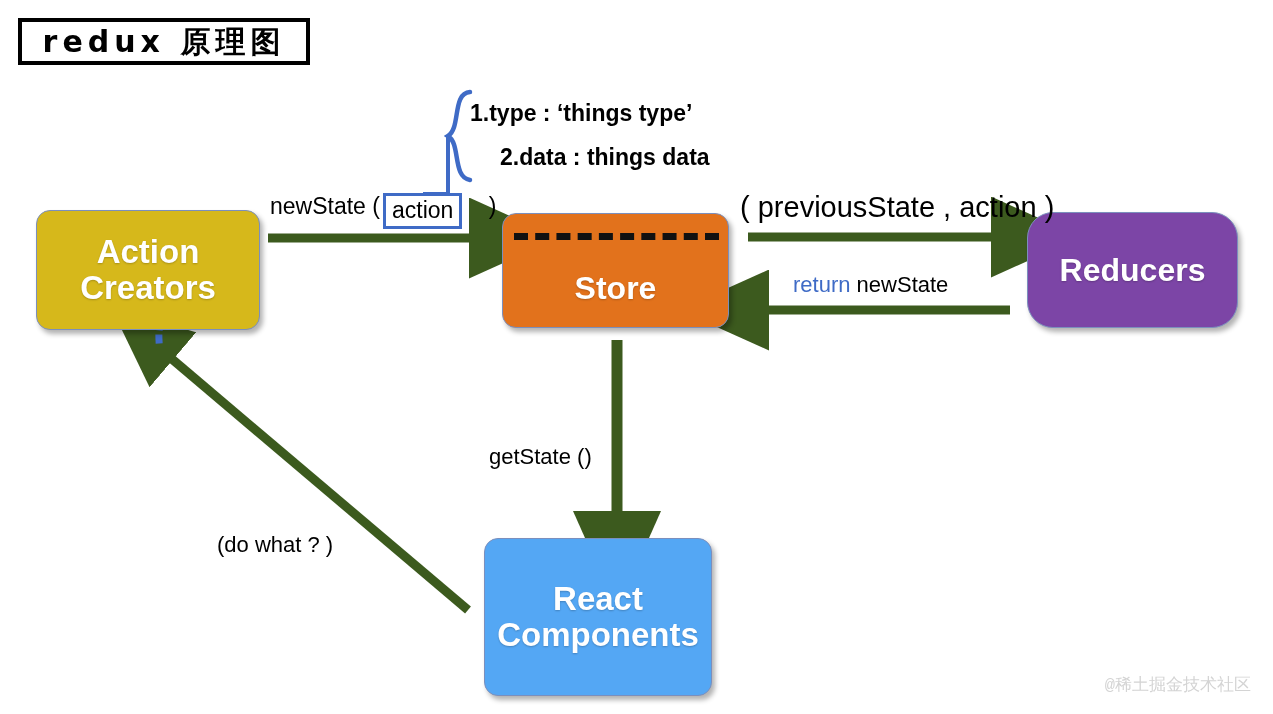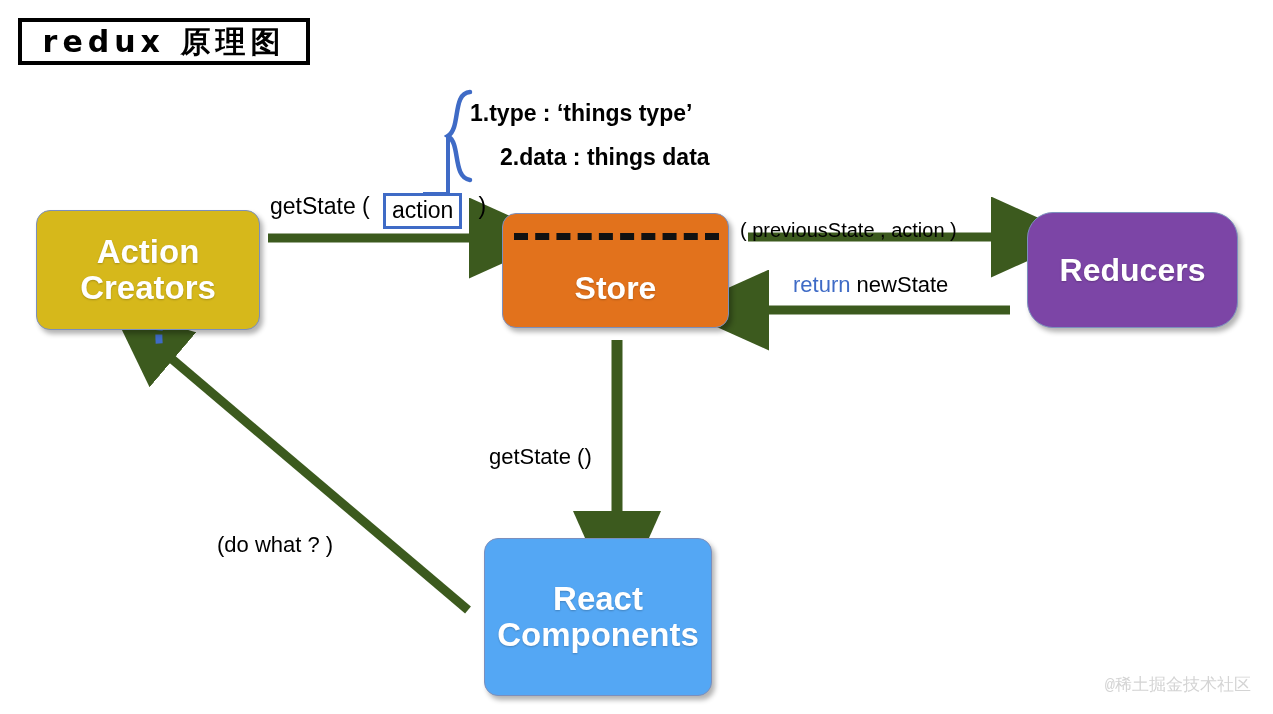--- a/index.html
+++ b/index.html
@@ -93,21 +93,21 @@
 
   
   .label {
     position: absolute;
     color: #000000;
     white-space: nowrap;
     font-size: 22px;
     line-height: 1.2;
   }
   #label-dispatch { left: 270px; top: 193px; font-size: 23px; }
-  #label-prev-state { left: 740px; top: 190px; font-size: 20px; margin-top: 28px; }
+  #label-prev-state { left: 740px; top: 190px; font-size: 29px; }
   #label-return { left: 793px; top: 272px; font-size: 22px; font-weight: normal; }
   #label-return .kw { color: #3f6bc6; }
   #label-getstate { left: 489px; top: 444px; font-size: 22px; text-align: center; }
   #label-dowhat { left: 217px; top: 532px; font-size: 22px; }
 
   #label-brace-1 { left: 470px; top: 100px; font-size: 23px; font-weight: bold; }
   #label-brace-2 { left: 480px; top: 144px; font-size: 23px; font-weight: bold; margin-left: 20px; }
 
   
   #action-token {
@@ -203,21 +203,21 @@
   </div>
 
   <div class="node" id="node-react-components">
     <div>
       <span>React</span><br>
       <span>Components</span>
     </div>
   </div>
 
   <div class="label" id="label-dispatch">
-    <span>getState (</span>
+    <span>newState (</span>
     <span style="display:inline-block;width:96px;"></span>
     <span>)</span>
   </div>
 
   <div id="action-token">
     <span>action</span>
   </div>
 
   <div class="label" id="label-prev-state">( previousState , action )</div>
 

